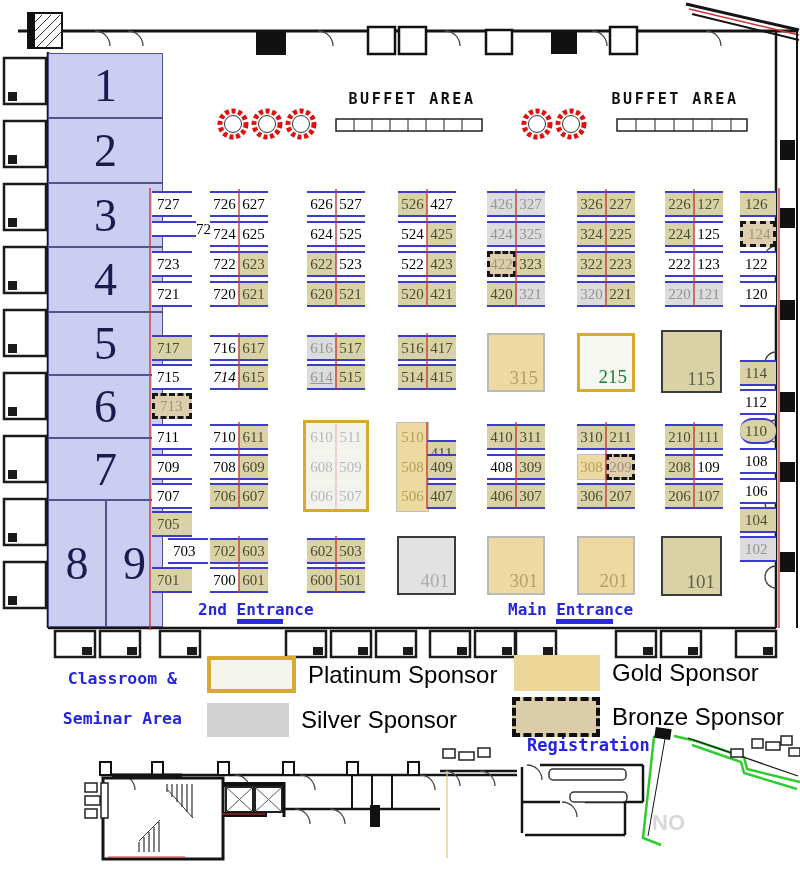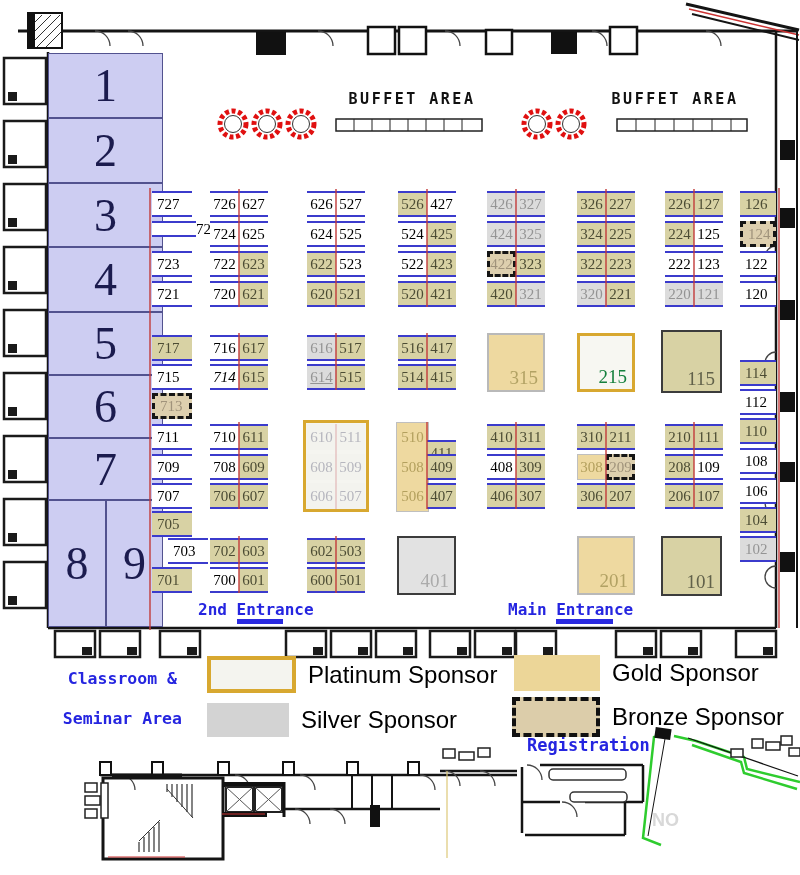--- a/index.html
+++ b/index.html
@@ -36,21 +36,21 @@
   .arch-lbl{font-family:"DejaVu Sans Mono",monospace;font-weight:bold;color:#111;
         font-size:15px;letter-spacing:2.5px;text-align:center;}
   .ent-bar{position:absolute;height:5px;background:#2a2ae0;z-index:6;}
   .legend-item{position:absolute;display:flex;align-items:center;z-index:6;}
   .legend-label{font-family:"Liberation Sans",sans-serif;font-size:24px;color:#000;margin-left:12px;}
   .sw{display:inline-block;box-sizing:border-box;}
   .sw-platinum{width:89px;height:37px;background:#f4f4ef;border:4px solid #d8a830;}
   .sw-silver{width:82px;height:34px;background:#d3d3d3;}
   .sw-gold{width:86px;height:36px;background:#ecd698;}
   .sw-bronze{width:88px;height:40px;background:#dccdaa;border:4px dashed #111;}
-  .watermark{font-family:"Liberation Sans",sans-serif;font-size:18px;font-weight:bold;color:#d8d8d8;z-index:2;}
+  .watermark{font-family:"Liberation Sans",sans-serif;font-size:22px;font-weight:bold;color:#d8d8d8;z-index:2;}
 </style>
 </head>
 <body>
 
 <div class="stage">
 
   <svg class="bg" width="800" height="875" viewBox="0 0 800 875">
     <defs>
       <g id="wroom">
           <rect x="0" y="0" width="40" height="26" fill="#fff" stroke="#1a1a1a" stroke-width="2.5"></rect>
@@ -364,36 +364,37 @@
       <div class="booth b-goldc" style="left: 577px; top: 454px; width: 29px; height: 26px;">308</div>
       <div class="booth b-bronze" style="left: 606px; top: 454px; width: 29px; height: 26px;">209</div>
       <div class="booth b-gold" style="left: 577px; top: 483px; width: 29px; height: 26px;">306</div>
       <div class="booth b-gold" style="left: 606px; top: 483px; width: 29px; height: 26px;">207</div>
       <div class="booth b-gold" style="left: 665px; top: 424px; width: 29px; height: 26px;">210</div>
       <div class="booth b-gold" style="left: 694px; top: 424px; width: 29px; height: 26px;">111</div>
       <div class="booth b-gold" style="left: 665px; top: 454px; width: 29px; height: 26px;">208</div>
       <div class="booth b-std" style="left: 694px; top: 454px; width: 29px; height: 26px;">109</div>
       <div class="booth b-gold" style="left: 665px; top: 483px; width: 29px; height: 26px;">206</div>
       <div class="booth b-gold" style="left: 694px; top: 483px; width: 29px; height: 26px;">107</div>
-      <div class="booth b-gold b-single" style="left: 740px; top: 418px; width: 36px; height: 26px;">110</div>
+      <div class="booth b-gold b-single" style="left: 740px; top: 418px; width: 36px; height: 26px; border-radius: 12px;">110</div>
       <div class="booth b-std b-single" style="left: 740px; top: 448px; width: 36px; height: 26px;">108</div>
       <div class="booth b-std b-single" style="left: 740px; top: 478px; width: 36px; height: 26px;">106</div>
       <div class="booth b-gold b-single" style="left: 740px; top: 507px; width: 36px; height: 26px;">104</div>
       <div class="booth b-silver b-single" style="left: 740px; top: 536px; width: 36px; height: 26px;">102</div>
       <div class="booth b-std b-single" style="left: 168px; top: 538px; width: 40px; height: 26px;">703</div>
       <div class="booth b-gold b-single" style="left: 152px; top: 567px; width: 40px; height: 26px;">701</div>
       <div class="booth b-gold" style="left: 210px; top: 538px; width: 29px; height: 26px;">702</div>
       <div class="booth b-gold" style="left: 239px; top: 538px; width: 29px; height: 26px;">603</div>
       <div class="booth b-std" style="left: 210px; top: 567px; width: 29px; height: 26px;">700</div>
       <div class="booth b-gold" style="left: 239px; top: 567px; width: 29px; height: 26px;">601</div>
       <div class="booth b-gold" style="left: 307px; top: 538px; width: 29px; height: 26px;">602</div>
       <div class="booth b-gold" style="left: 336px; top: 538px; width: 29px; height: 26px;">503</div>
       <div class="booth b-gold" style="left: 307px; top: 567px; width: 29px; height: 26px;">600</div>
       <div class="booth b-gold" style="left: 336px; top: 567px; width: 29px; height: 26px;">501</div>
       <div class="booth b-bigs b-big" style="left: 397px; top: 536px; width: 59px; height: 59px;">401</div>
+      <div class="booth b-goldb b-big" style="left: 487px; top: 536px; width: 58px; height: 59px;">301</div>
       <div class="booth b-goldb b-big" style="left: 577px; top: 536px; width: 58px; height: 59px;">201</div>
       <div class="booth b-bigg b-big" style="left: 661px; top: 536px; width: 61px; height: 60px;">101</div>
     </div>
 
   <svg class="overlay" width="800" height="875" viewBox="0 0 800 875">
     <g stroke="#c23b3b" stroke-width="1.4">
       <line x1="150" y1="188" x2="150" y2="630"></line>
       <line x1="779" y1="188" x2="779" y2="628"></line>
       <path d="M239,189 V307 M336,189 V307 M427,189 V307 M516,189 V307 M606,189 V307 M694,189 V307"></path>
       <path d="M239,333 V390 M336,333 V390 M427,333 V390"></path>

